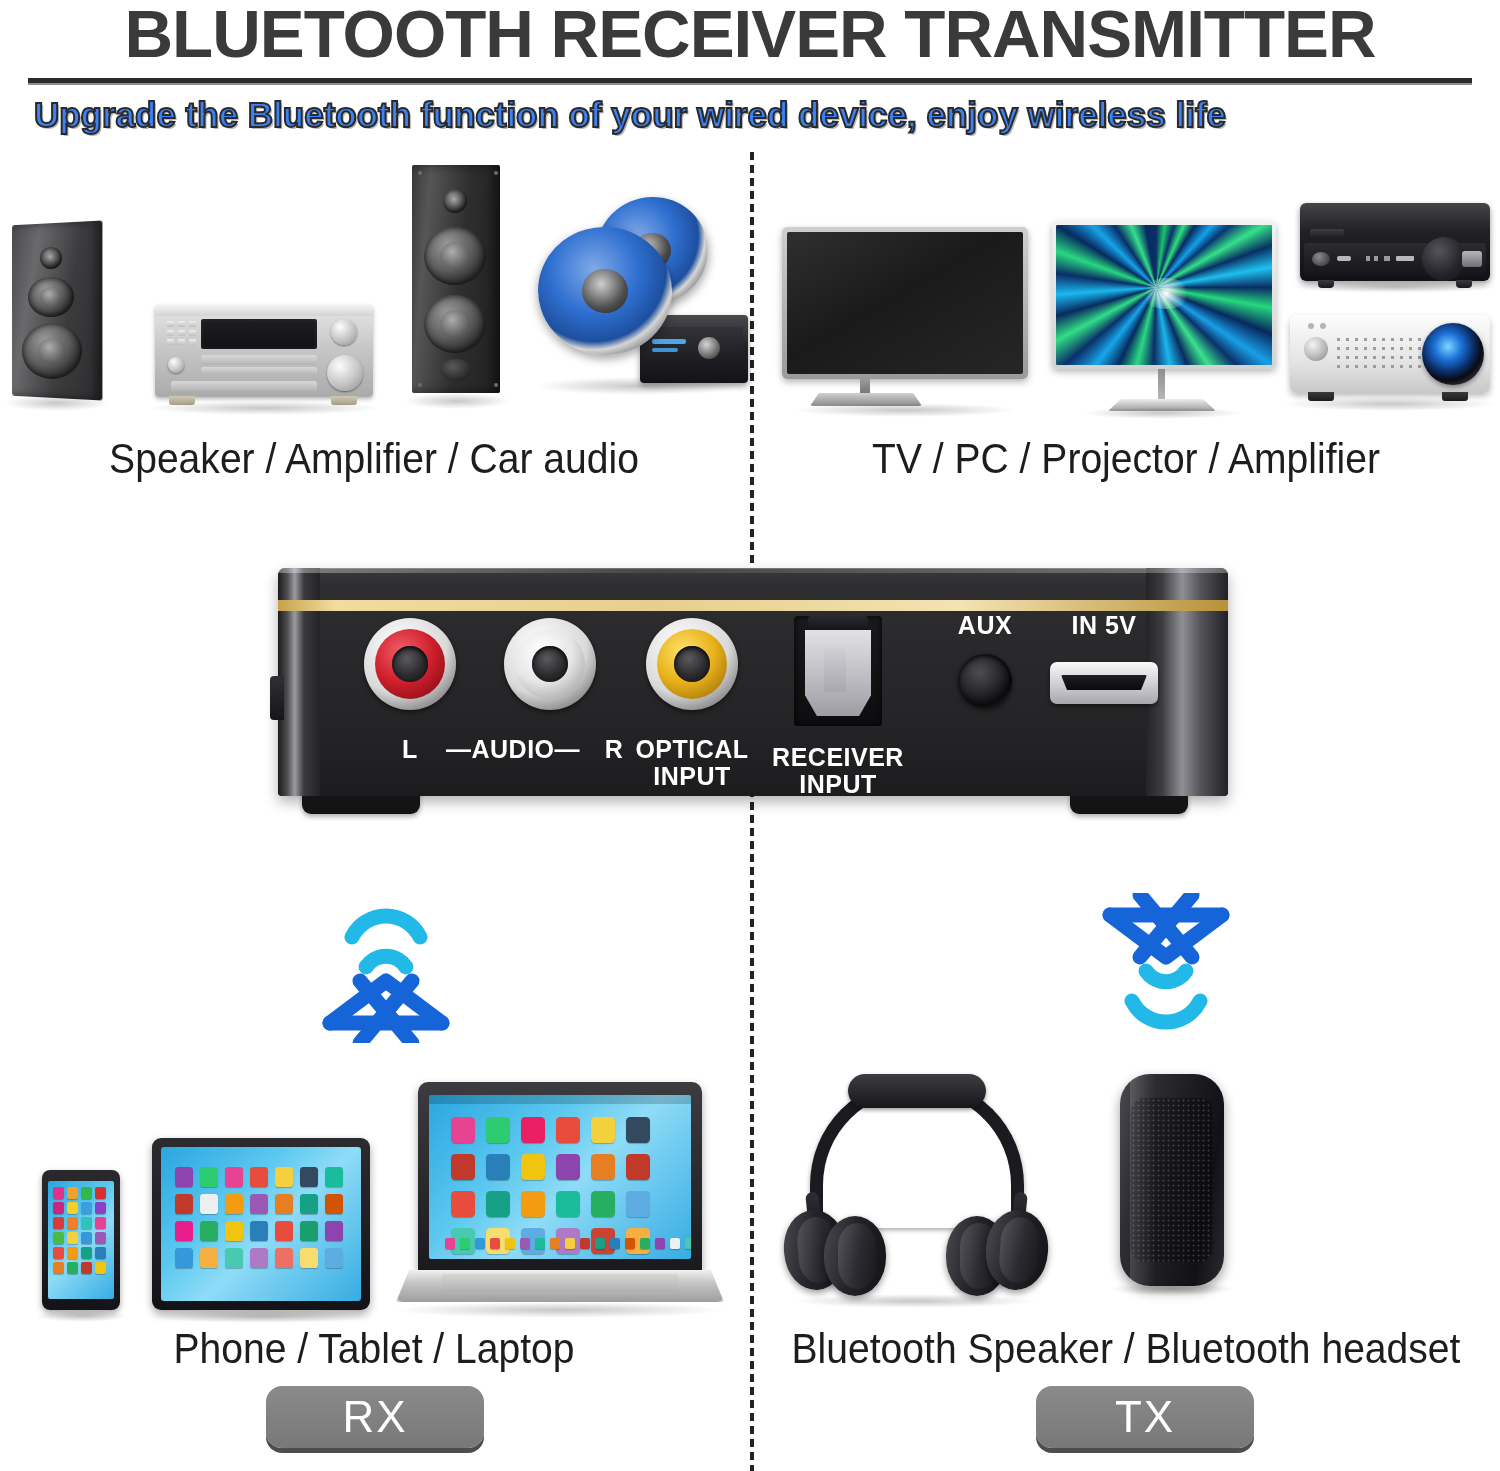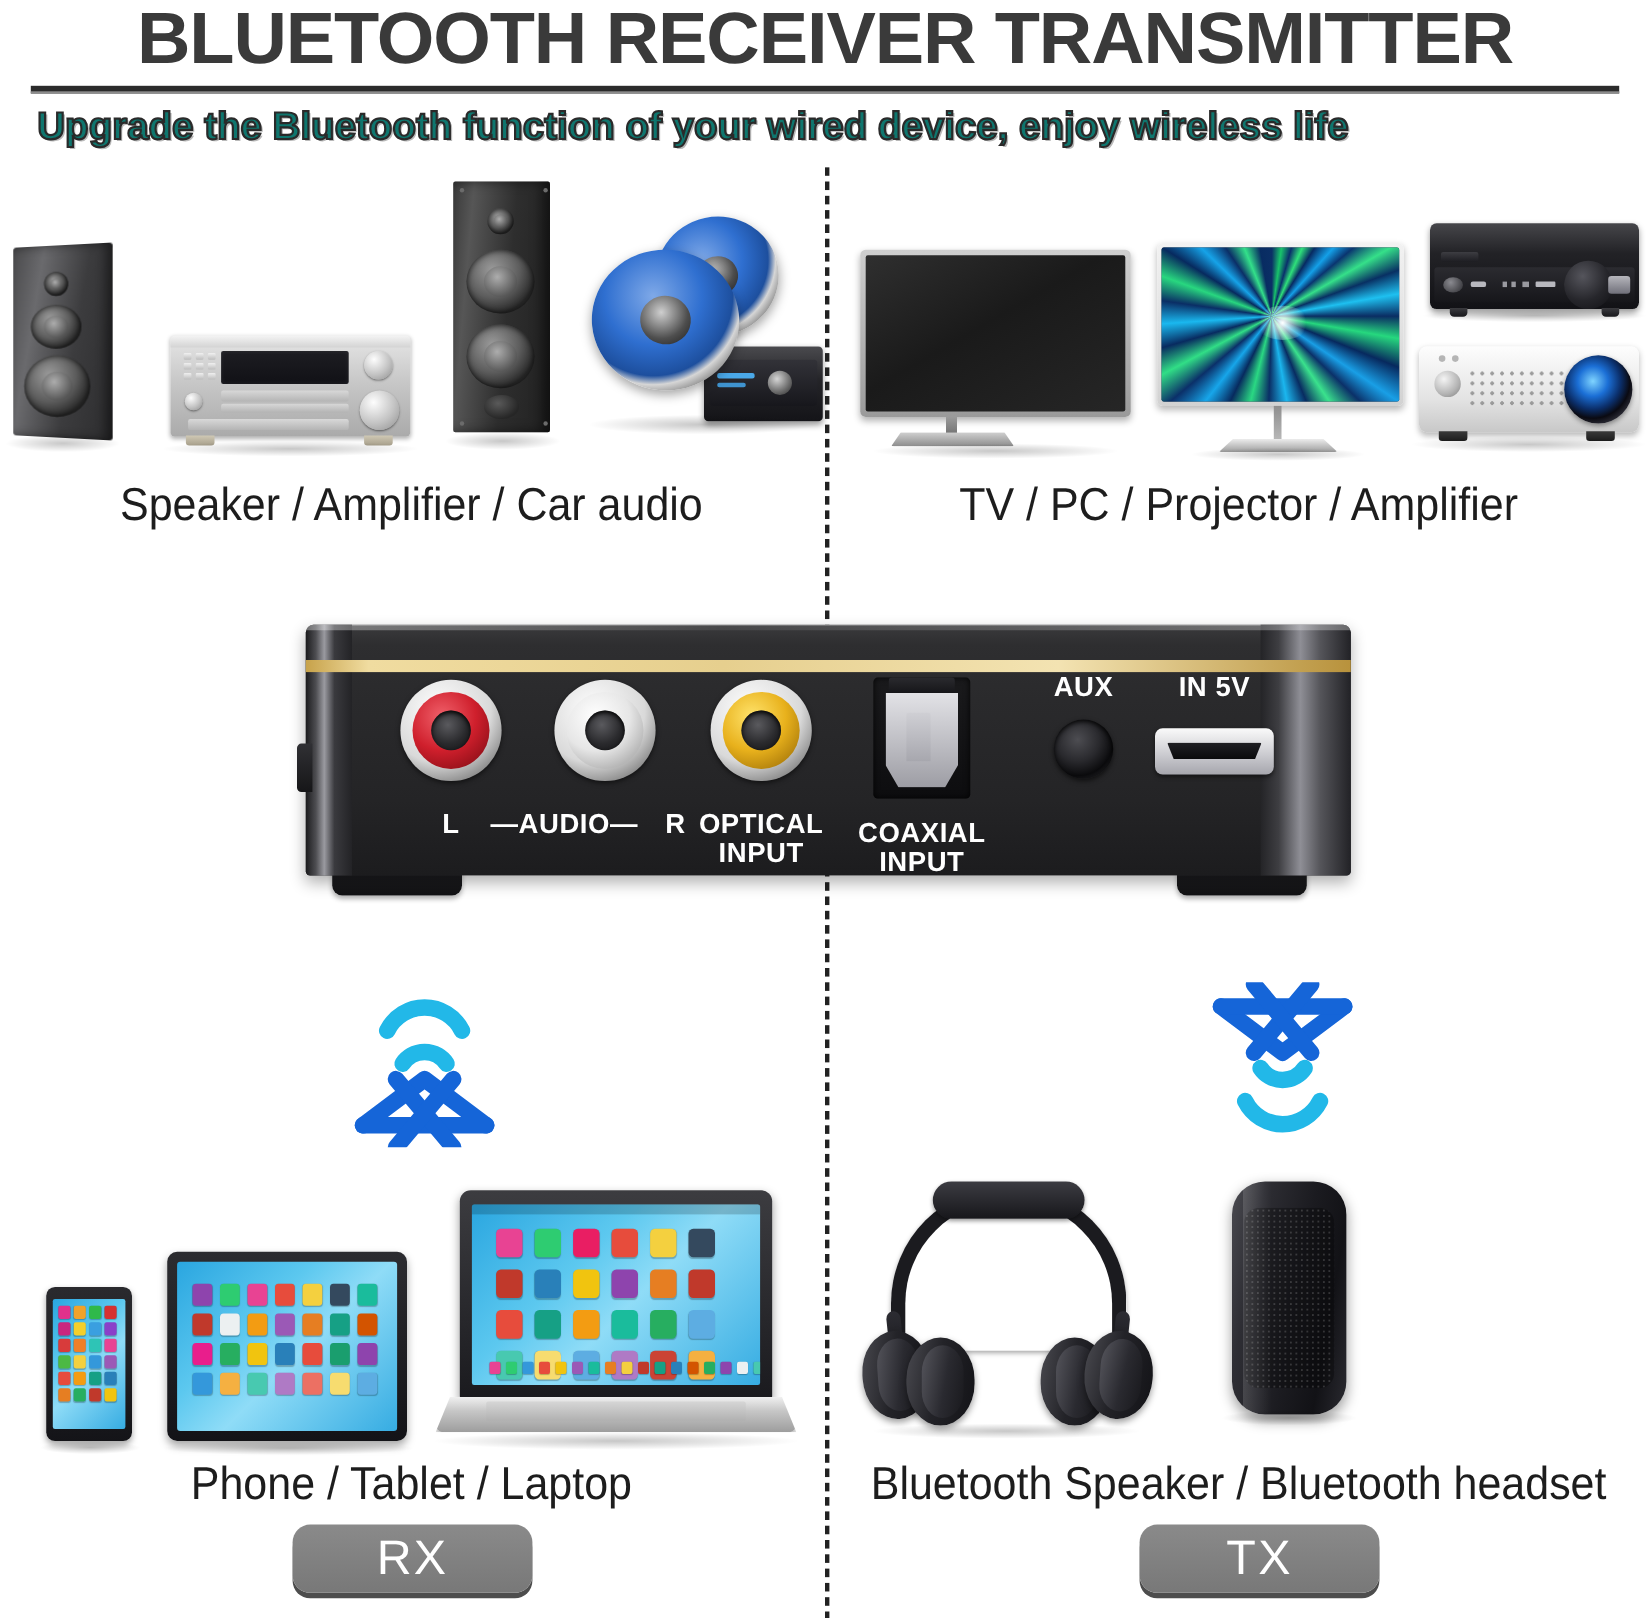--- a/index.html
+++ b/index.html
@@ -7,21 +7,21 @@
        font-family:"Liberation Sans","DejaVu Sans",sans-serif;color:#1c1c1c;}
 
   
   #header{position:absolute;left:0;top:0;width:1500px;height:150px;}
   #title{position:absolute;left:0;top:-4px;width:1500px;text-align:center;
          font-size:66px;font-weight:bold;letter-spacing:-1px;color:#3a3a3a;
          transform:scaleX(1.02);white-space:nowrap;}
   #title-rule{position:absolute;left:28px;top:78px;width:1444px;height:5px;
               background:#2b2b2b;border-bottom:2px solid #8d8d8d;}
   #subtitle{position:absolute;left:0;top:95px;width:1260px;text-align:center;
-            font-size:35px;font-weight:bold;color:#0f766e;
+            font-size:35px;font-weight:bold;color:#3b82f6;
             -webkit-text-stroke:2px #2a2a2a;
             text-shadow:2px 2px 0 #b9b9b9;white-space:nowrap;}
 
   
   #v-divider{position:absolute;left:750px;top:152px;width:4px;height:1319px;
              background-image:linear-gradient(#222 60%,rgba(0,0,0,0) 0);
              background-size:4px 13px;background-repeat:repeat-y;}
 
   
   .caption{position:absolute;text-align:center;font-size:42px;color:#1d1d1d;
@@ -450,21 +450,21 @@
     <div id="usb-slot"></div>
   </div>
 
   <div class="port-label" style="left:122px;top:178px;width:60px;">L</div>
   <div class="port-label" style="left:168px;top:178px;width:174px;">—AUDIO—</div>
   <div class="port-label" style="left:326px;top:178px;width:60px;">R</div>
 
   <div class="port-label" style="left:354px;top:178px;width:160px;">OPTICAL</div>
   <div class="port-label" style="left:354px;top:205px;width:160px;">INPUT</div>
 
-  <div class="port-label" style="left:500px;top:186px;width:160px;">COAXIAL</div>
+  <div class="port-label" style="left:500px;top:186px;width:160px;">RECEIVER</div>
   <div class="port-label" style="left:500px;top:213px;width:160px;">INPUT</div>
 
   <div class="port-label" style="left:672px;top:54px;width:110px;">AUX</div>
   <div class="port-label" style="left:790px;top:54px;width:112px;">IN 5V</div>
 </div>
 
 <div class="bt-icon" id="bt-rx">
   <svg viewBox="0 0 140 150" width="140" height="150">
     <g fill="none" stroke="#22b8e8" stroke-width="15" stroke-linecap="round">
       <path d="M36 44 A38 38 0 0 1 104 44"></path>

